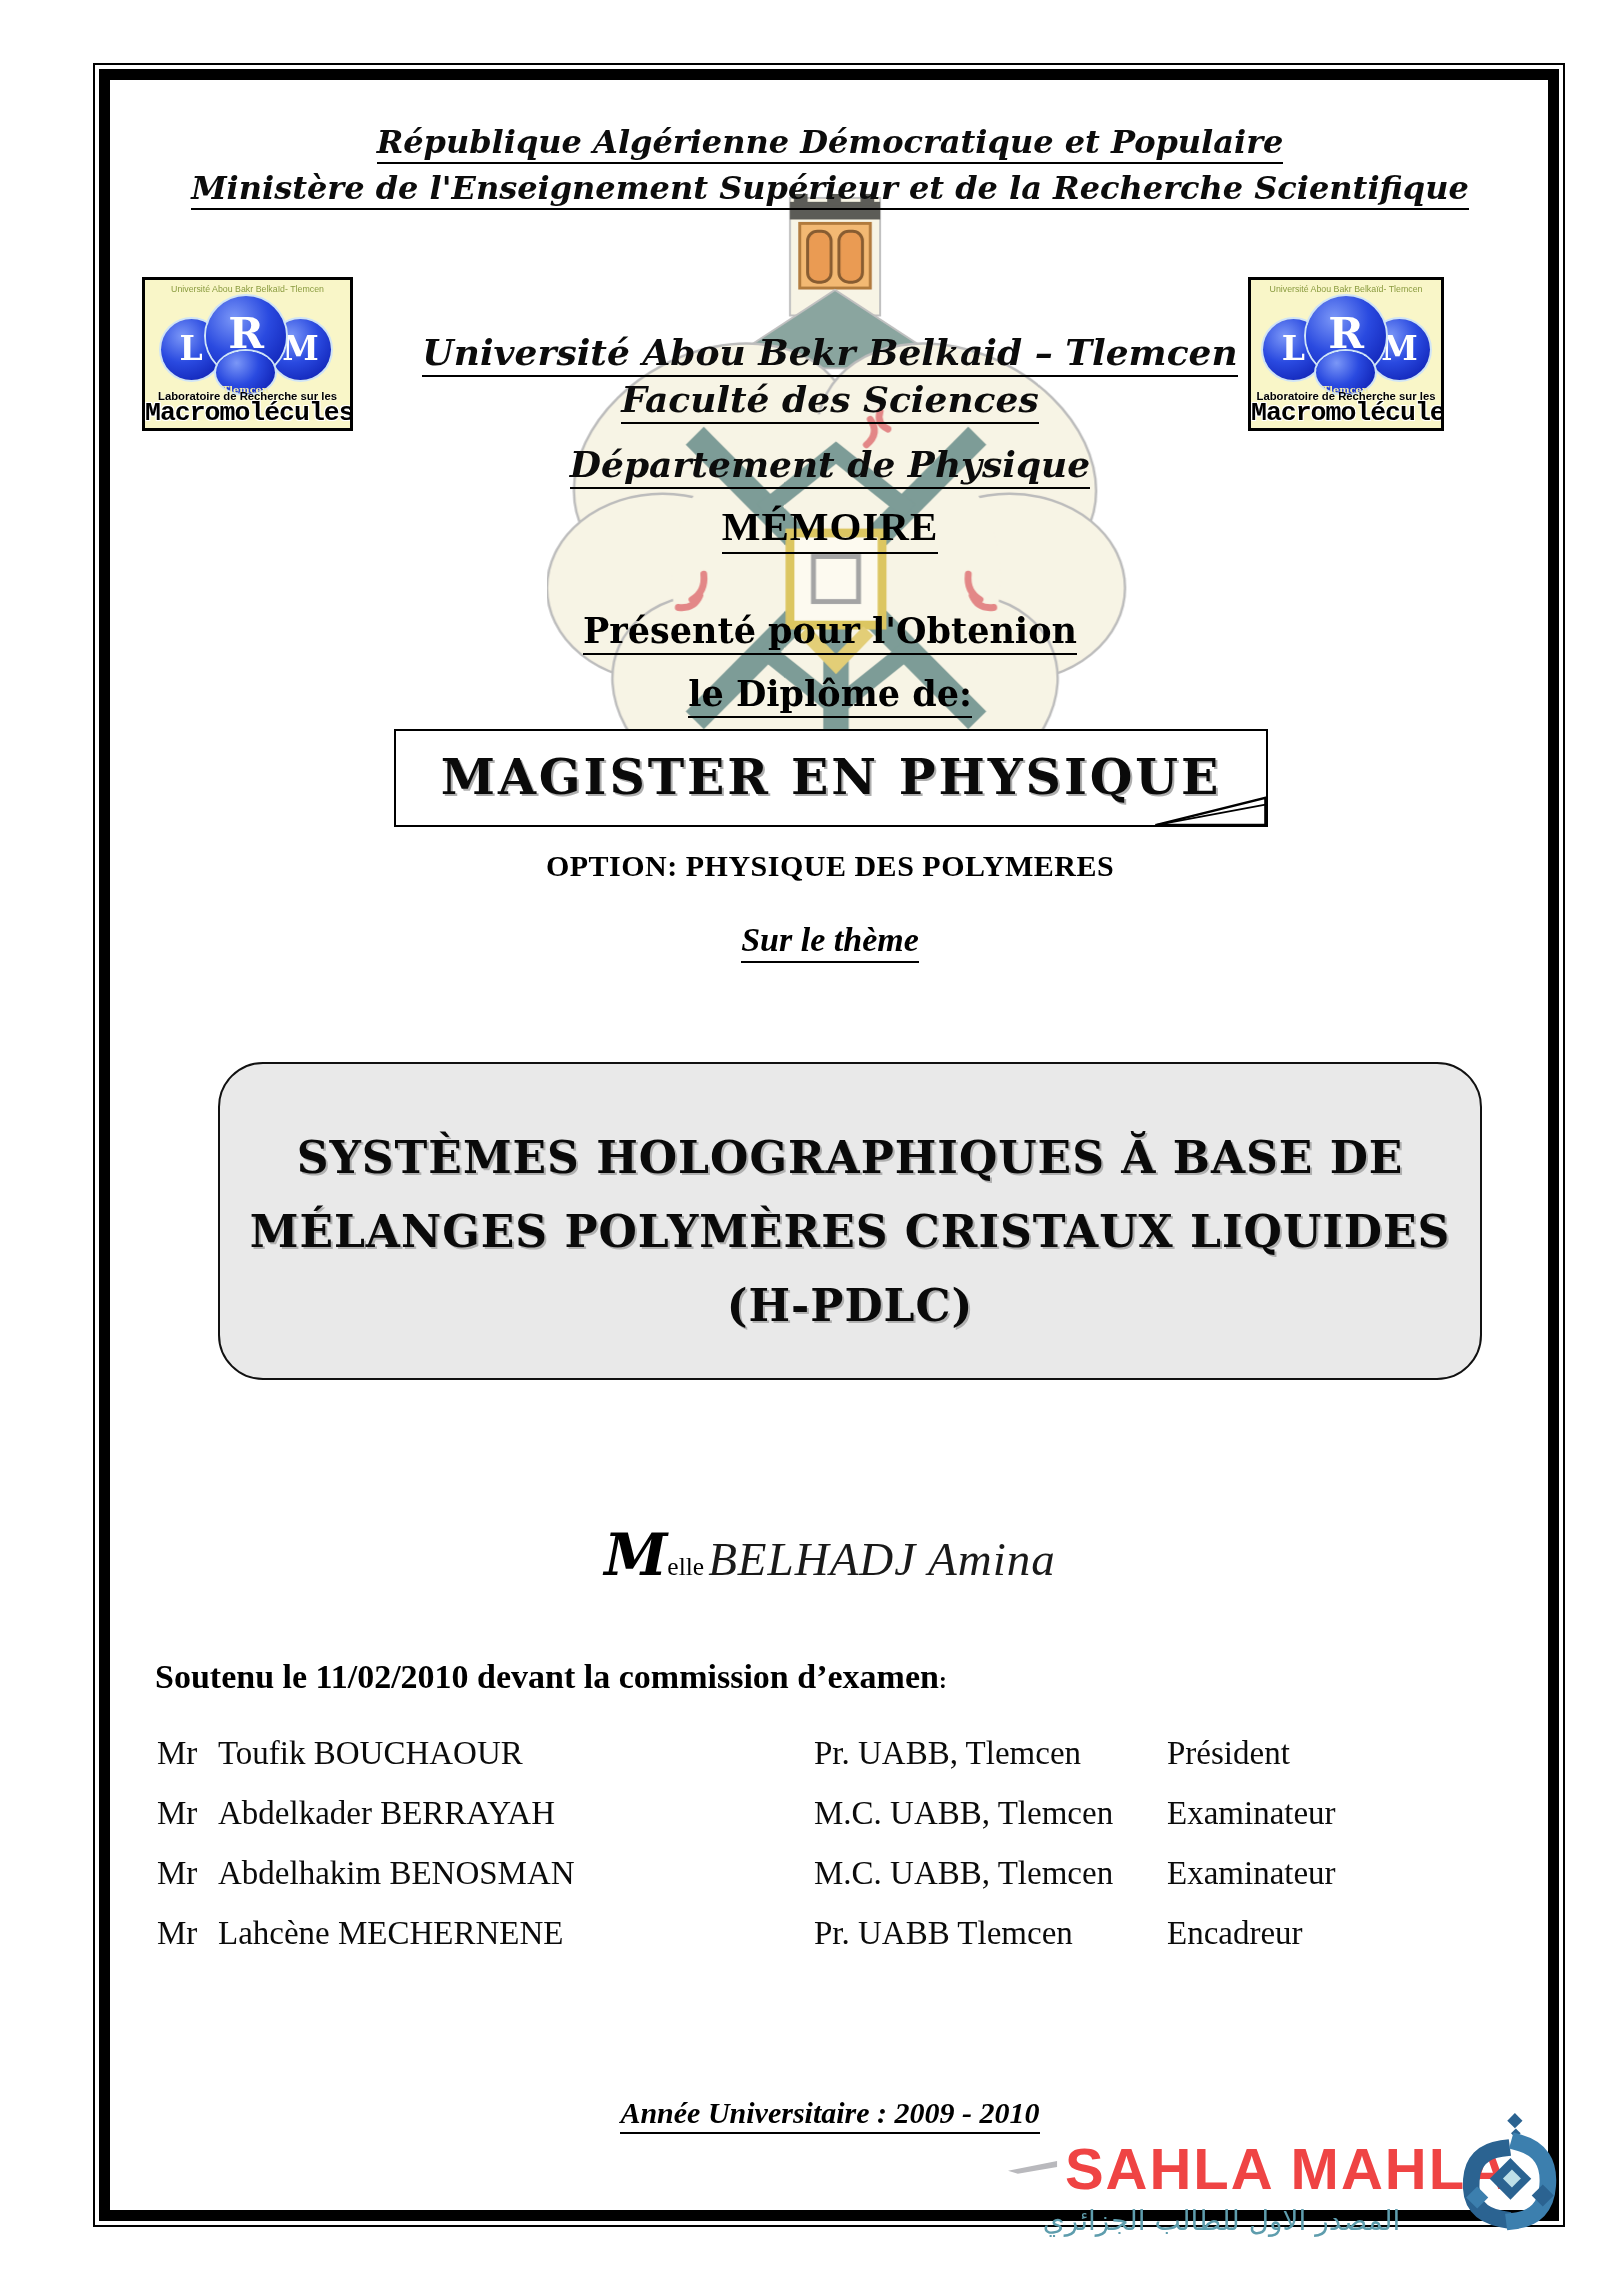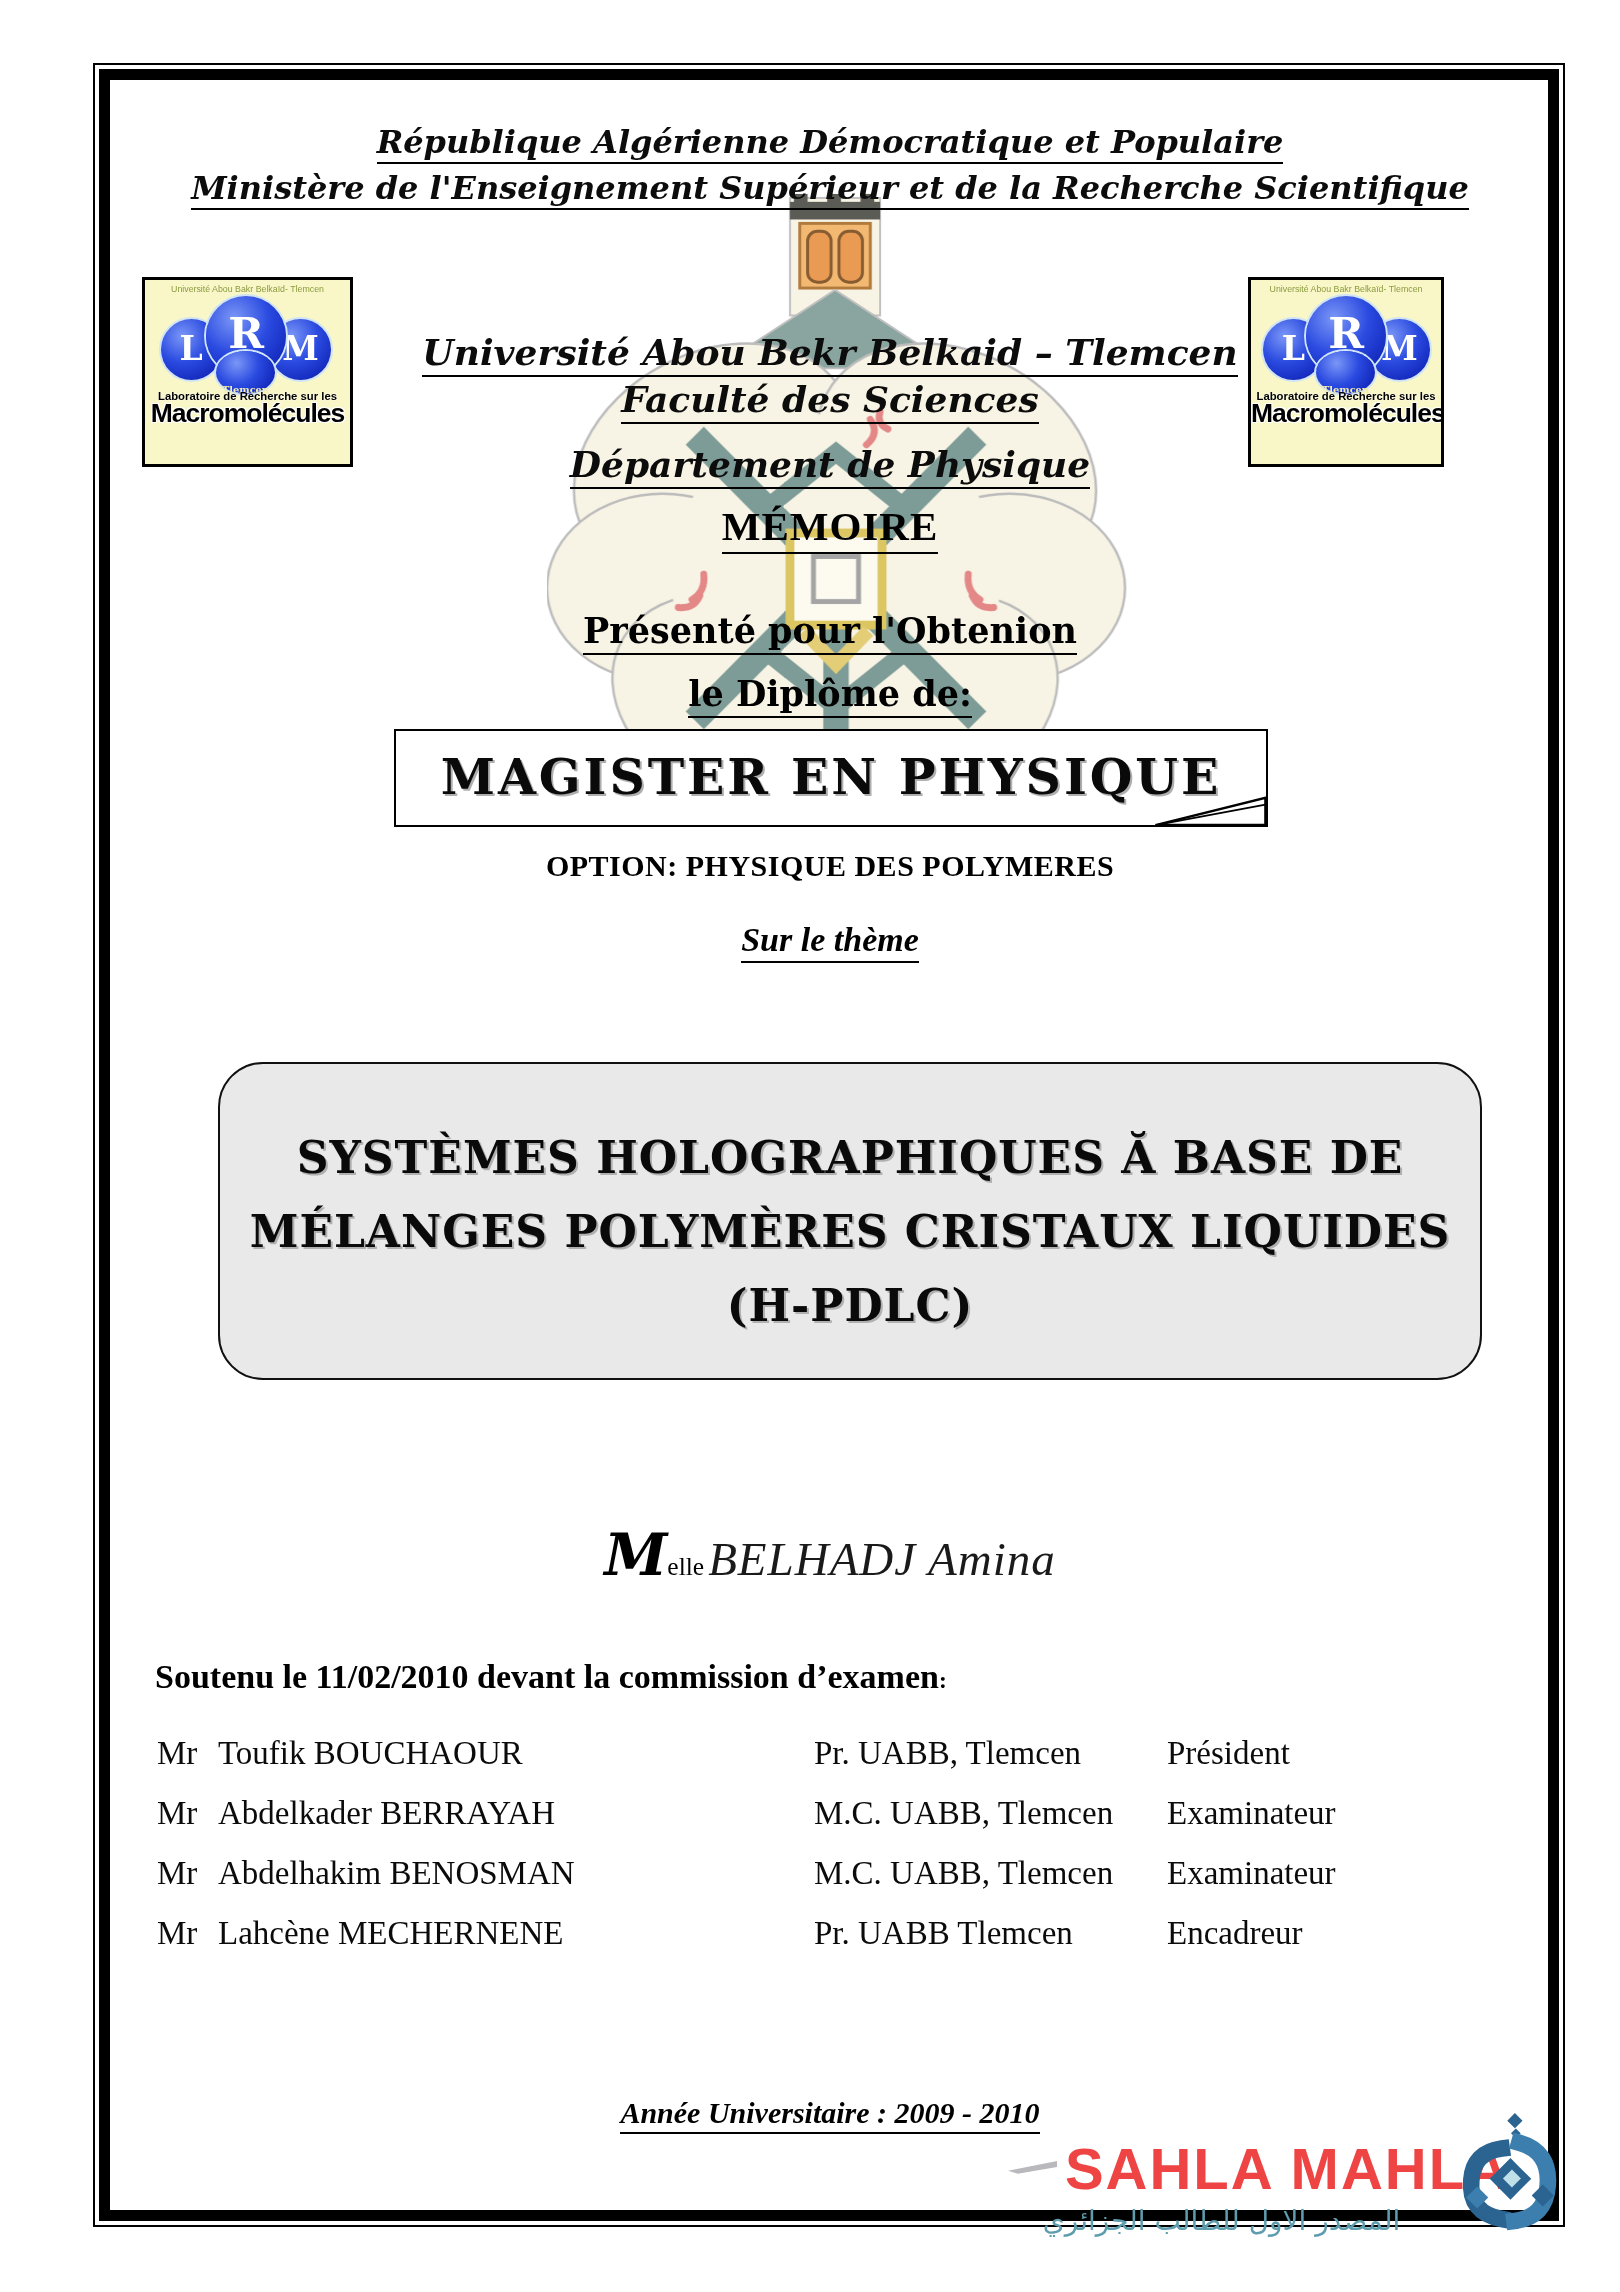--- a/index.html
+++ b/index.html
@@ -19,38 +19,38 @@
 
   .u3 { border-bottom:2.9px solid #000; padding-bottom:2px; display:inline-block; }
   .u2 { border-bottom:2px solid #000; padding-bottom:1px; display:inline-block; }
 
   .hdr { font-family:"DejaVu Serif", serif; font-weight:bold; font-style:italic; font-size:32px; color:#0c0c0c; }
   .univ { font-family:"DejaVu Serif", serif; font-weight:bold; font-style:italic; font-size:36px; color:#0c0c0c; }
   .memoire { font-family:"Liberation Serif", serif; font-weight:bold; font-size:41px; letter-spacing:1px; }
   .slab { font-family:"DejaVu Serif", serif; font-weight:bold; font-size:35px; }
 
   
-  .lrm { position:absolute; top:277px; width:211px; height:190px; border:3.9px solid #000;
+  .lrm { position:absolute; top:277px; width:211px; height:154px; border:3.9px solid #000;
          background:#f9f6c8; z-index:10; overflow:hidden; }
   .lrm.left { left:142px; } .lrm.right { left:1248px; width:196px; }
   .lrm-top { font-family:"Liberation Sans", sans-serif; font-size:8.8px; color:#8a9b3f;
              text-align:center; margin-top:3.9px; white-space:nowrap; overflow:hidden; }
   .lrm-spheres { position:relative; height:94px; }
   .sphere { position:absolute; border-radius:50%;
             background:radial-gradient(circle at 35% 28%, #7b97f7 0%, #2a4ae0 45%, #0716a8 100%);
             box-shadow:0 0 0 2px #cfe4f7; color:#fff; text-align:center;
             font-family:"DejaVu Serif", serif; font-weight:bold; }
   .sph-l { left:15.7px; top:25.5px; width:61px; height:61px; font-size:33px; line-height:59px; }
   .sph-m { left:125px; top:25.5px; width:61px; height:61px; font-size:33px; line-height:59px; }
   .sph-c { left:61px; top:2px; width:80px; height:80px; font-size:43px; line-height:74px; }
   .sph-b { left:71px; top:57px; width:59px; height:43px; border-radius:50%; font-size:9.8px; line-height:78px; color:#f3eeb0; }
   .lrm.right .sph-l{left:11.8px;} .lrm.right .sph-m{left:118px;} .lrm.right .sph-c{left:55px;} .lrm.right .sph-b{left:65px;}
   .lrm-line1 { font-family:"Liberation Sans", sans-serif; font-weight:bold; font-size:11.3px; text-align:center;
                color:#000; text-shadow:0 0 2px #fff; position:relative; z-index:2; margin-top:2px; }
-  .lrm-line2 { font-family:Liberation Sans, sans-serif; font-weight:900; font-size:26.5px; text-align:center;
+  .lrm-line2 { font-family:Liberation Mono, monospace; font-weight:900; font-size:26.5px; text-align:center;
                color:#000; letter-spacing:-1px;
                text-shadow:-1px -1px 0 #fff, 1px -1px 0 #fff, -1px 1px 0 #fff, 1px 1px 0 #fff;
                position:relative; z-index:2; margin-top:-3.9px; }
 
   
   .diploma-box { position:absolute; left:394px; top:729px; width:874px; height:98px;
                  border:2.9px solid #000; background:#fff; z-index:10; text-align:center; }
   .diploma-title { font-family:"DejaVu Serif", serif; font-weight:900; font-size:49px; letter-spacing:2.9px;
                    line-height:92px; color:#0a0a0a; text-shadow:2px 2px 0 rgba(110,110,110,.55); }
   .fold { position:absolute; right:-2.9px; bottom:-2.9px; z-index:3; }

